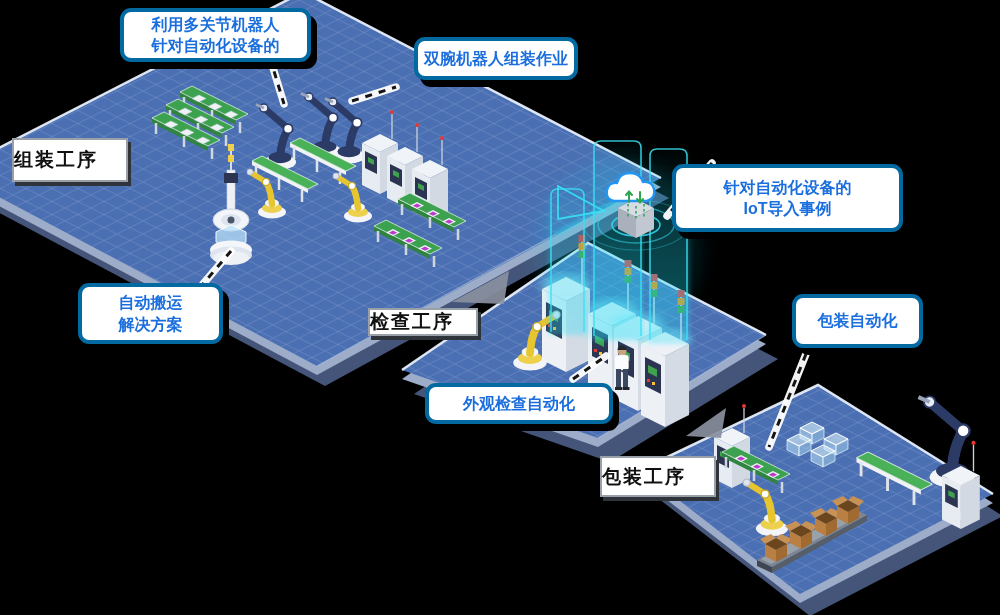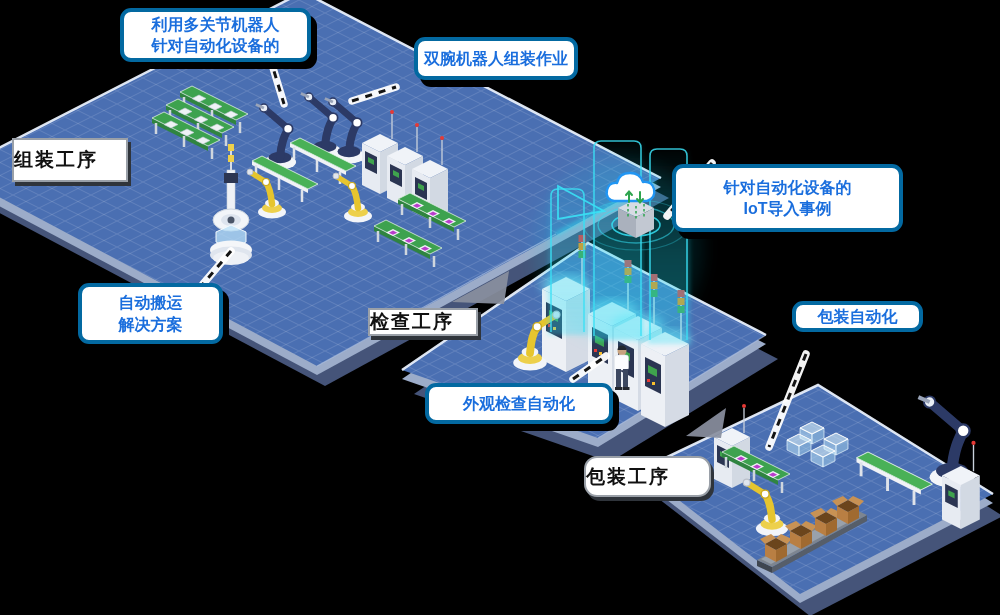--- a/index.html
+++ b/index.html
@@ -11,24 +11,24 @@
            align-items:center;color:#1a6edd;font-weight:bold;font-size:16px;line-height:1.32;
            text-align:center;box-sizing:border-box;}
   .plabel{position:absolute;background:#fff;border:2px solid #9aa0a8;color:#111;
           font-weight:bold;font-size:19px;letter-spacing:2px;display:flex;align-items:center;
           justify-content:flex-start;box-shadow:3px 4px 0 #2f343b;box-sizing:border-box;}
   .co1{left:120px;top:8px;width:191px;height:54px;}
   .co2{left:414px;top:37px;width:164px;height:43px;}
   .co3{left:672px;top:120px;width:231px;height:68px;margin-top:44px;}
   .co4{left:78px;top:283px;width:145px;height:61px;}
   .co5{left:425px;top:383px;width:188px;height:41px;}
-  .co6{left:792px;top:301px;width:131px;height:31px;}
+  .co6{left:792px;top:294px;width:131px;height:54px;}
   .l1{left:12px;top:138px;width:116px;height:44px;}
   .l2{left:368px;top:308px;width:110px;height:28px;}
-  .l3{left:584px;top:456px;width:127px;height:41px;border-radius:13px;}
+  .l3{left:600px;top:456px;width:116px;height:41px;}
 </style>
 </head>
 <body>
 
 <div class="stage">
 
 <svg width="1000" height="615" viewBox="0 0 1000 615">
   <defs>
     <pattern id="isogrid" patternUnits="userSpaceOnUse" width="26" height="13">
       <path d="M0,6.5 L13,0 L26,6.5 M0,6.5 L13,13 L26,6.5" fill="none" stroke="rgba(255,255,255,0.13)" stroke-width="1"></path>

